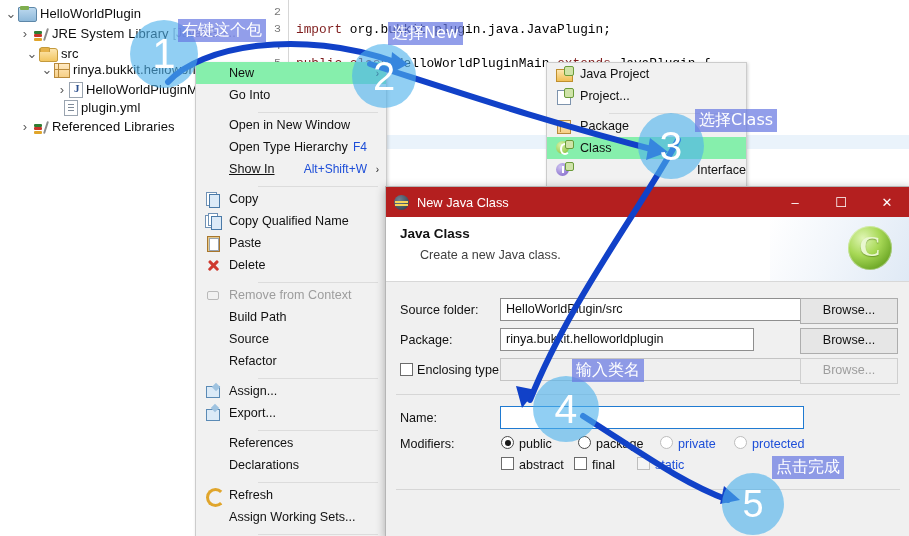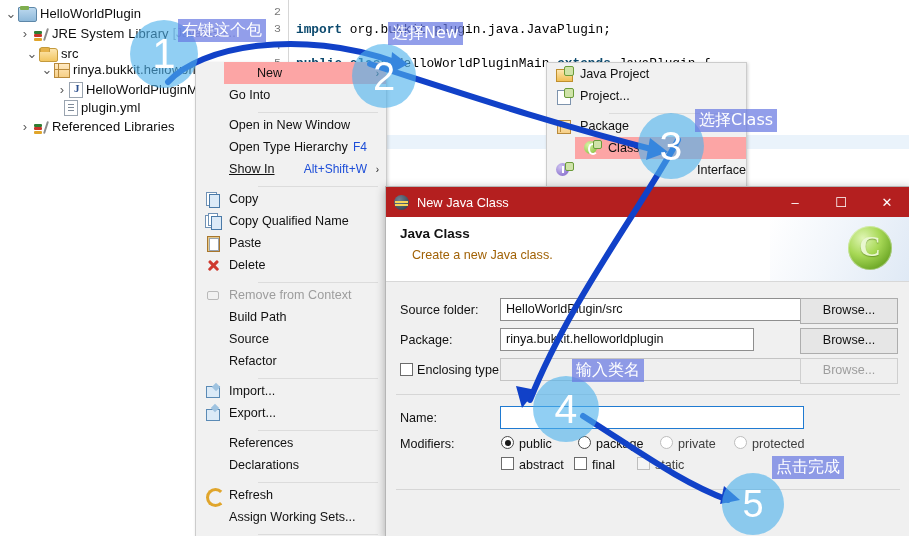--- a/index.html
+++ b/index.html
@@ -35,46 +35,46 @@
   .ic-java{background:#fff;border:1px solid #9aa4b0;}
   .ic-java:after{content:"J";position:absolute;left:4px;top:-1px;font:bold 11px "Liberation Serif",serif;color:#2b4f8e;}
   .ic-yml{background:#fff;border:1px solid #9aa4b0;}
   .ic-yml i{position:absolute;left:3px;height:1px;background:#7e8a99;}
 
   
   #editor{left:240px;top:0;width:669px;height:190px;background:#fff;}
   #gutter{position:absolute;left:0;top:0;width:48px;height:190px;background:#fff;border-right:1px solid #d6d6d6;}
   .lnum{position:absolute;right:7px;font-family:"Liberation Mono","DejaVu Sans Mono",monospace;font-size:11.5px;color:#787878;}
   .cline{position:absolute;left:56px;font-family:"Liberation Mono","DejaVu Sans Mono",monospace;font-size:12.8px;white-space:pre;color:#000;}
-  .kw{color:#0c4a6e;font-weight:bold;}
+  .kw{color:#7f1d1d;font-weight:normal;}
   .cls{color:#000;}
   .hl-line{position:absolute;left:48px;right:0;height:14px;background:#eaf3fb;}
 
   
   #ctx{left:195px;top:62px;width:190px;height:474px;background:#f1f1f1;border:1px solid #cccccc;border-top:none;box-shadow:1px 1px 3px rgba(0,0,0,.18);}
   .mi{position:relative;height:22px;display:flex;align-items:center;padding-left:33px;font-size:12.6px;color:#111;white-space:nowrap;}
-  .mi.sel{background:#fca5a5;margin-left:28px;}
+  .mi.sel{background:#86efac;}
   .mi.dis{color:#9d9d9d;}
   .mi .acc{position:absolute;right:19px;font-size:12px;color:#1d4ed8;}
   .mi .arr{position:absolute;right:7px;font-size:10px;color:#222;}
   .mi .mic{position:absolute;left:9px;top:3px;width:16px;height:16px;}
   .msep{height:1px;background:#dcdcdc;margin:3px 4px 3px 31px;}
 
   
   #sub{left:546px;top:62px;width:199px;height:125px;background:#f1f1f1;border:1px solid #cccccc;box-shadow:1px 1px 3px rgba(0,0,0,.18);}
   #sub .mi{height:22px;padding-left:33px;}
 
   
   #dlg{left:385px;top:186px;width:524px;height:350px;background:#f0f0f0;border:1px solid #b5b5b5;box-shadow:0 2px 9px rgba(0,0,0,.3);}
   #titlebar{height:30px;background:#b41f1f;display:flex;align-items:center;position:relative;}
   #titlebar .tt{color:#fff;font-size:12.8px;margin-left:8px;}
   .wbtn{position:absolute;top:0;width:46px;height:30px;color:#fff;display:flex;align-items:center;justify-content:center;font-size:13px;}
   #dhead{height:64px;background:#ffffff;border-bottom:1px solid #d8d8d8;position:relative;overflow:hidden;}
   #dhead .h1{position:absolute;left:14px;top:9px;font-size:13.5px;font-weight:bold;color:#111;}
-  #dhead .h2{position:absolute;left:26px;top:31px;font-size:12.6px;color:#a16207;}
+  #dhead .h2{position:absolute;left:34px;top:31px;font-size:12.6px;color:#404040;}
   #dhead .band{position:absolute;right:0;top:0;width:140px;height:64px;background:linear-gradient(115deg,#ffffff 0%,#f2f6fb 45%,#dfe9f5 100%);}
   #cicon{position:absolute;right:18px;top:9px;width:44px;height:44px;border-radius:50%;
     background:radial-gradient(circle at 34% 28%,#dff5b4 0%,#a8d957 40%,#6aa524 78%,#4d7f16 100%);
     box-shadow:inset 0 0 0 1px rgba(255,255,255,.35);}
   #cicon:after{content:"C";position:absolute;left:0;right:0;top:3px;text-align:center;
     font:bold 30px "Liberation Serif",serif;color:#e9f7cf;text-shadow:0 1px 1px rgba(60,100,10,.5);}
   #dbody{position:relative;height:100%;background:#f0f0f0;}
   .frow{position:absolute;left:0;right:0;height:24px;}
   .flab{position:absolute;left:14px;font-size:12.6px;color:#111;line-height:24px;}
   .finp{position:absolute;height:23px;background:#fff;border:1px solid #8e8e8e;font-size:12.6px;color:#111;
@@ -83,21 +83,21 @@
   .finp.dis{background:#efefef;border:1px solid #c4c4c4;}
   .fbtn{position:absolute;right:12px;width:96px;height:24px;background:#e6e6e6;border:1px solid #adadad;
         font-size:12.6px;color:#111;text-align:center;line-height:22px;}
   .fbtn.dis{color:#9d9d9d;background:#efefef;border-color:#cfcfcf;}
   .cbx{position:absolute;width:13px;height:13px;border:1px solid #6b6b6b;background:#fff;box-sizing:border-box;}
   .cbx.dis{border-color:#bdbdbd;background:#f4f4f4;}
   .rdo{position:absolute;width:13px;height:13px;border:1px solid #4a4a4a;border-radius:50%;background:#fff;box-sizing:border-box;}
   .rdo.on:after{content:"";position:absolute;left:2.5px;top:2.5px;width:6px;height:6px;border-radius:50%;background:#1a1a1a;}
   .rdo.dis{border-color:#bdbdbd;}
   .ctext{position:absolute;font-size:12.6px;color:#111;line-height:14px;}
-  .ctext.dis{color:#404040;}
+  .ctext.dis{color:#1d4ed8;}
   .hsep{position:absolute;left:10px;right:10px;height:1px;background:#d6d6d6;}
 
   
   #anno{left:0;top:0;width:909px;height:536px;pointer-events:none;}
   .bubble{position:absolute;border-radius:50%;background:rgba(77,177,235,.62);
           display:flex;align-items:center;justify-content:center;
           color:#fff;font-family:"Liberation Sans",sans-serif;font-weight:300;}
   .tag{position:absolute;background:rgba(104,120,226,.72);color:#fff;font-size:16px;
        padding:1px 4px;white-space:nowrap;font-family:"DejaVu Sans",sans-serif;}
 </style>
@@ -235,21 +235,21 @@
     </div>
     <div class="mi" style="position: absolute; left: 0px; right: 0px; top: 288px;">
       <span>Refactor</span>
     </div>
     <div class="msep" style="position: absolute; left: 31px; right: 4px; top: 313px;"></div>
     <div class="mi" style="position: absolute; left: 0px; right: 0px; top: 318px;">
       <span class="mic">
         <span style="position: absolute; left: 1px; top: 3px; width: 12px; height: 10px; border: 1.5px solid rgb(90, 138, 181); background: rgb(219, 234, 247);"></span>
         <span style="position: absolute; left: 8px; top: 1px; width: 6px; height: 6px; background: rgb(159, 195, 224); transform: rotate(45deg);"></span>
       </span>
-      <span>Import...</span>
+      <span>Assign...</span>
     </div>
     <div class="mi" style="position: absolute; left: 0px; right: 0px; top: 340px;">
       <span class="mic">
         <span style="position: absolute; left: 1px; top: 4px; width: 12px; height: 10px; border: 1.5px solid rgb(90, 138, 181); background: rgb(219, 234, 247);"></span>
         <span style="position: absolute; left: 7px; top: 0px; width: 6px; height: 6px; background: rgb(159, 195, 224); transform: rotate(45deg);"></span>
       </span>
       <span>Export...</span>
     </div>
     <div class="msep" style="position: absolute; left: 31px; right: 4px; top: 365px;"></div>
     <div class="mi" style="position: absolute; left: 0px; right: 0px; top: 392px;">

